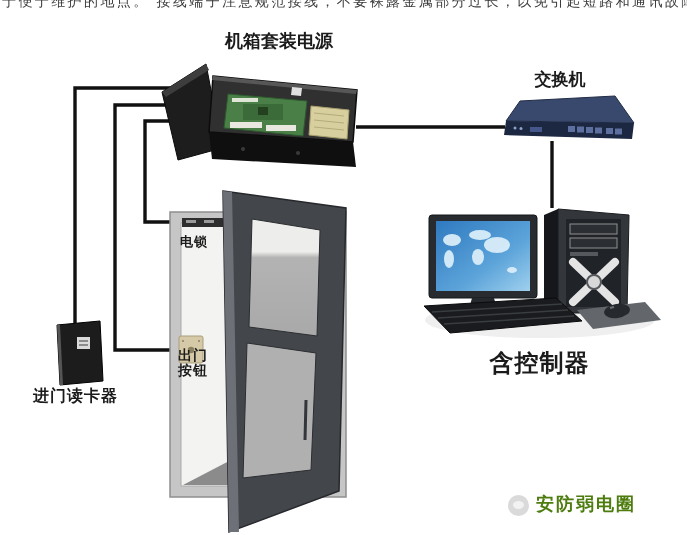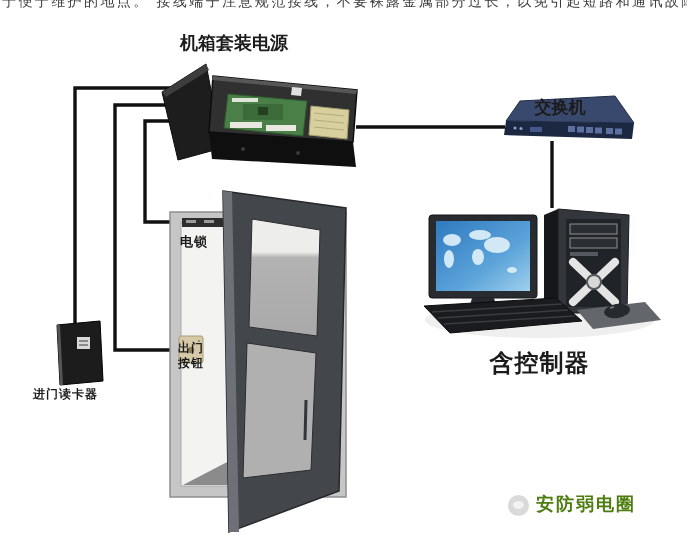--- a/index.html
+++ b/index.html
@@ -6,27 +6,27 @@
   .canvas{
     position:relative;width:687px;height:535px;background:#ffffff;
     overflow:hidden;font-family:"DejaVu Sans","Liberation Sans",sans-serif;
   }
   .top-note{
     position:absolute;left:2px;top:-7px;width:685px;
     font-size:14px;letter-spacing:2.4px;color:#3c3c3c;white-space:nowrap;
   }
   svg{position:absolute;left:0;top:0;}
   .label{position:absolute;color:#1b1b1b;font-weight:bold;}
-  .power-label{left:180px;top:32px;width:182px;text-align:left;font-size:18px;line-height:21px;}
+  .power-label{left:188px;top:32px;width:182px;text-align:center;font-size:18px;line-height:21px;font-family:Liberation Mono, monospace;}
   .power-label .sub{font-size:17px;}
-  .switch-label{left:505px;top:68px;width:110px;text-align:center;font-size:17px;margin-top:28px;}
+  .switch-label{left:505px;top:68px;width:110px;text-align:center;font-size:17px;}
   .computer-label{left:477px;top:347px;width:125px;text-align:center;font-size:24px;letter-spacing:1px;}
   .lock-label{left:180px;top:233px;font-size:13px;letter-spacing:1px;}
-  .exit-label{left:178px;top:341px;font-size:12px;line-height:15px;letter-spacing:1px;}
-  .reader-label{left:33px;top:386px;font-size:12px;letter-spacing:1px;}
+  .exit-label{left:178px;top:348px;font-size:14px;line-height:15px;letter-spacing:1px;}
+  .reader-label{left:33px;top:386px;font-size:16px;letter-spacing:1px;}
   .watermark{
     position:absolute;left:508px;top:492px;display:flex;align-items:flex-end;gap:7px;
     color:#4d7c0f;font-size:18px;font-weight:bold;letter-spacing:2px;
   }
   .wm-logo{
     width:21px;height:21px;border-radius:50%;background:#dadada;display:inline-block;
     position:relative;
   }
   .wm-logo::after{
     content:"";position:absolute;left:5px;top:6px;width:11px;height:8px;

